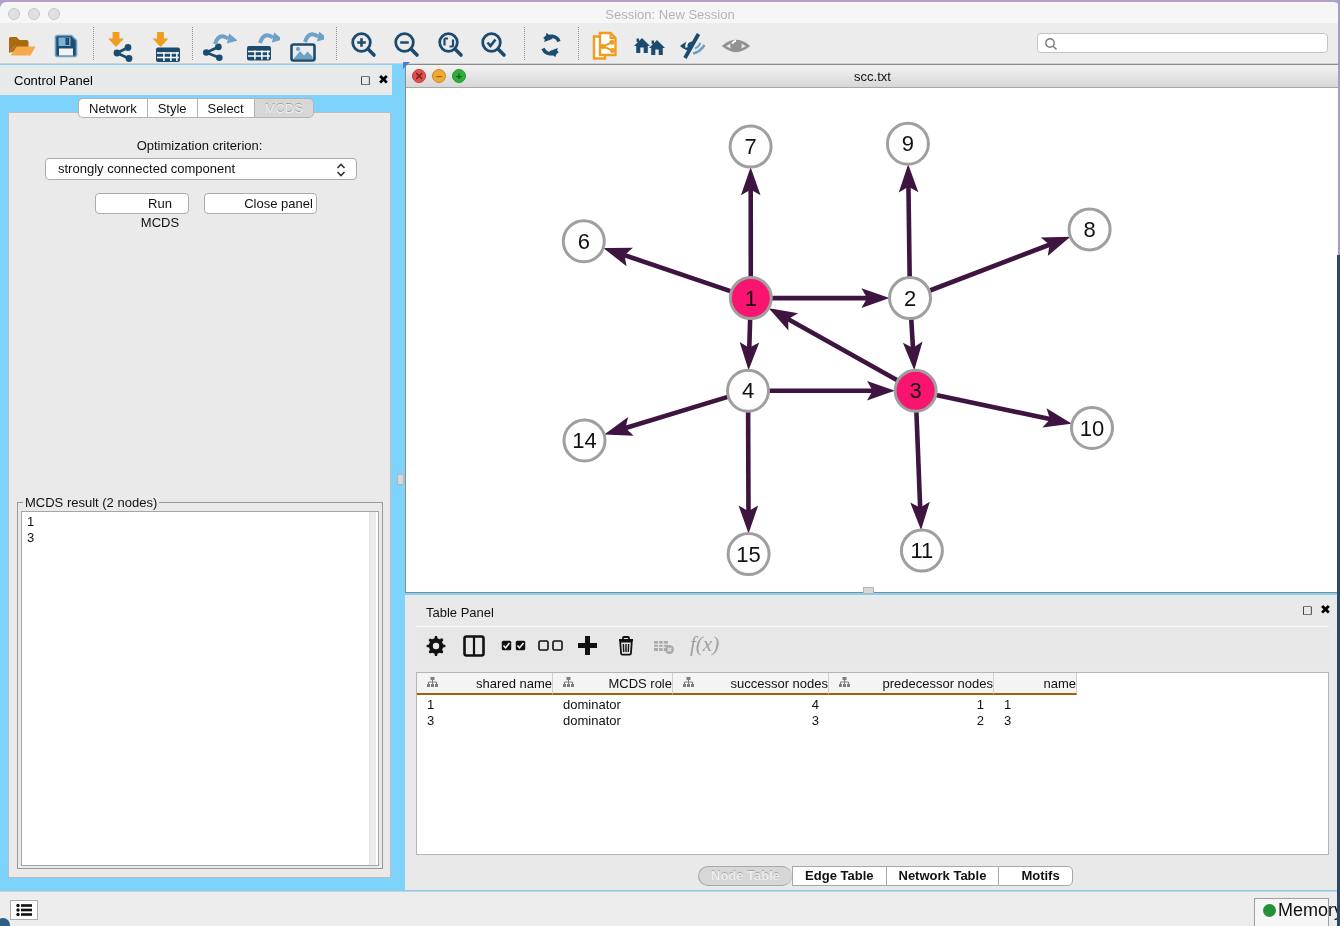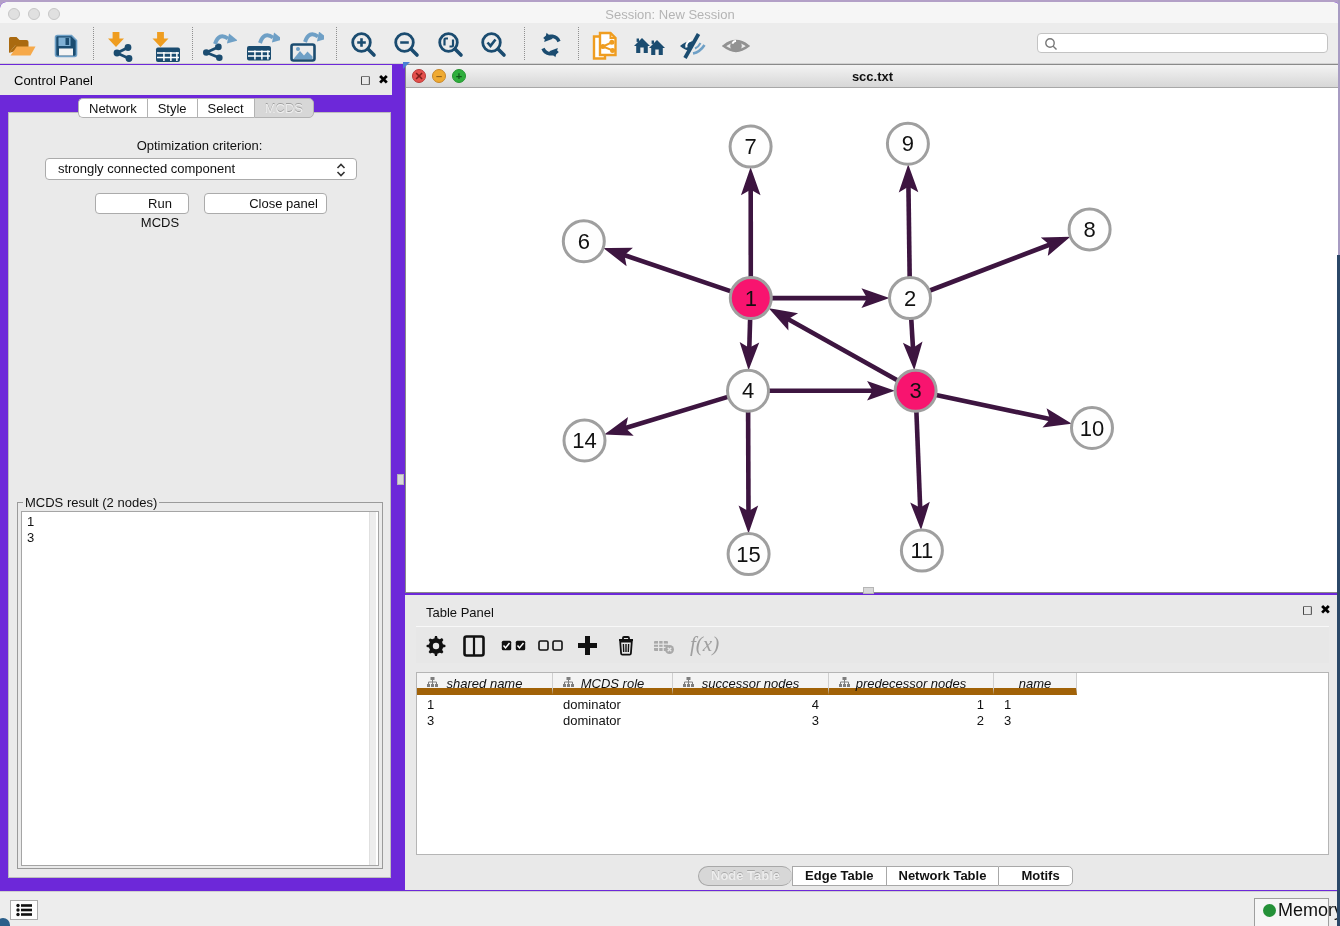--- a/index.html
+++ b/index.html
@@ -1,18 +1,18 @@
 <!DOCTYPE html>
 <html><head>
 <meta charset="utf-8">
 <style>
 * { margin:0; padding:0; box-sizing:border-box; }
 html,body { width:1340px; height:926px; overflow:hidden; }
 body { font-family:"Liberation Sans", sans-serif; font-size:13px; color:#111; background:#b3a0c7; }
-#win { position:absolute; left:0; top:2px; width:1340px; height:924px; background:#6d28d9;
+#win { position:absolute; left:0; top:2px; width:1340px; height:924px; background:#7dd3fc;
   border-radius:6px 6px 0 0; overflow:hidden; }
 #titlebar { position:absolute; left:0; top:0; width:1340px; height:22px; background:#f6f6f6;
   border-bottom:1px solid #cecece; border-radius:6px 6px 0 0; }
 .tl { position:absolute; top:6px; width:12px; height:12px; border-radius:50%;
   background:#e0e0e0; border:1px solid #c6c6c6; }
 #title-text { position:absolute; width:100%; text-align:center; top:5px; color:#b4b4b4; font-size:13px; }
 #toolbar { position:absolute; left:0; top:21px; width:1340px; height:41px; background:#ececec;
   border-bottom:1px solid #d2d2d2; }
 .tbi { position:absolute; top:5px; }
 .tsep { position:absolute; top:4px; height:33px; width:0; border-left:1px dotted #8f8f8f; }
@@ -37,33 +37,33 @@
 #mcds-box { position:absolute; left:8px; top:389px; width:366px; height:367px; border:1px solid #9a9a9a; }
 #mcds-legend { position:absolute; left:5px; top:-8px; background:#eaeaea; padding:0 2px; }
 #mcds-text { position:absolute; left:3px; top:8px; width:358px; height:355px; background:#fff;
   border:1px solid #a5a5a5; line-height:16px; padding:2px 0 0 5px; }
 #mcds-sb { position:absolute; right:6px; top:9px; width:7px; height:353px; background:#ededed; border-left:1px solid #e0e0e0;}
 
 #net { position:absolute; left:405px; top:62px; width:935px; height:529px; border:1px solid #8a8a8a;
   background:#fff; }
 #net-title { position:absolute; left:0; top:0; width:100%; height:23px;
   background:linear-gradient(#f3f3f3,#d7d7d7); border-bottom:1px solid #a8a8a8; }
-#net-title .t { position:absolute; width:100%; text-align:center; top:4px; font-weight:bold; }
+#net-title .t { position:absolute; width:100%; text-align:center; top:4px; font-weight:normal; }
 .mac { position:absolute; top:4px; width:14px; height:14px; border-radius:50%; font-size:11px;
   line-height:13px; text-align:center; font-weight:bold; }
 #graph { position:absolute; left:0; top:24px; }
 
 #tp { position:absolute; left:405px; top:593px; width:935px; height:295px; background:#e9e9e9; }
 #tp-head .t { position:absolute; left:21px; top:10px; }
 #tp-toolbar { position:absolute; left:11px; top:31px; width:913px; height:37px; background:#e7e7e7;
   border-top:1px solid #f8f8f8; }
 #tbl { position:absolute; left:11px; top:77px; width:913px; height:183px; background:#fff;
   border:1px solid #b5b5b5; }
 .th { position:absolute; top:0; height:22px; background:#f4f4f4; border-right:1px solid #cfcfcf;
-  border-bottom:7px solid #a16207; text-align:center; line-height:21px;font-style:italic; }
+  border-bottom:2px solid #a16207; text-align:right; line-height:21px; }
 .td { position:absolute; height:16px; line-height:16px; }
 #tp-tabs { position:absolute; left:293px; top:271px; height:20px; display:flex; }
 .ttab { height:20px; line-height:18px; padding:0 12px; background:#fff; border:1px solid #a8a8a8;
   border-right:none; font-size:13px; font-weight:bold; }
 .ttab:first-child { border-radius:5px 0 0 5px; }
 .ttab.last { border-radius:0 5px 5px 0; border-right:1px solid #a8a8a8;padding-left:22px; }
 .ttab.sel { background:#d7d7d7; color:#ededed; text-shadow:0 -1px 0 #a8a8a8; font-weight:bold;border-radius:10px; }
 
 #status { position:absolute; left:0; top:889px; width:1340px; height:35px; background:#ededed;
   border-top:1px solid #cfcfcf; }
@@ -236,21 +236,21 @@
     <div class="winbtn" style="left:378px;top:7px">✖</div>
   </div>
   <div id="cp-body">
     <div id="opt-label">Optimization criterion:</div>
     <div id="opt-select">strongly connected component
       <svg width="10" height="14" style="position:absolute;right:10px;top:4px" viewBox="0 0 10 14">
         <path d="M1.5 5 L5 1.5 L8.5 5 M1.5 9 L5 12.5 L8.5 9" fill="none" stroke="#333" stroke-width="1.6"></path>
         </svg>
     </div>
     <div class="btn" style="left:86px;top:80px;width:94px">Run MCDS</div>
-    <div class="btn" style="left:195px;top:80px;width:123px">Close panel</div>
+    <div class="btn" style="left:195px;top:80px;width:113px">Close panel</div>
     <div id="mcds-box">
       <div id="mcds-legend">MCDS result (2 nodes)</div>
       <div id="mcds-text">1<br>3</div>
       <div id="mcds-sb"></div>
     </div>
   </div>
   <div id="cp-tabs">
     <div class="ctab">Network</div>
     <div class="ctab">Style</div>
     <div class="ctab">Select</div>

